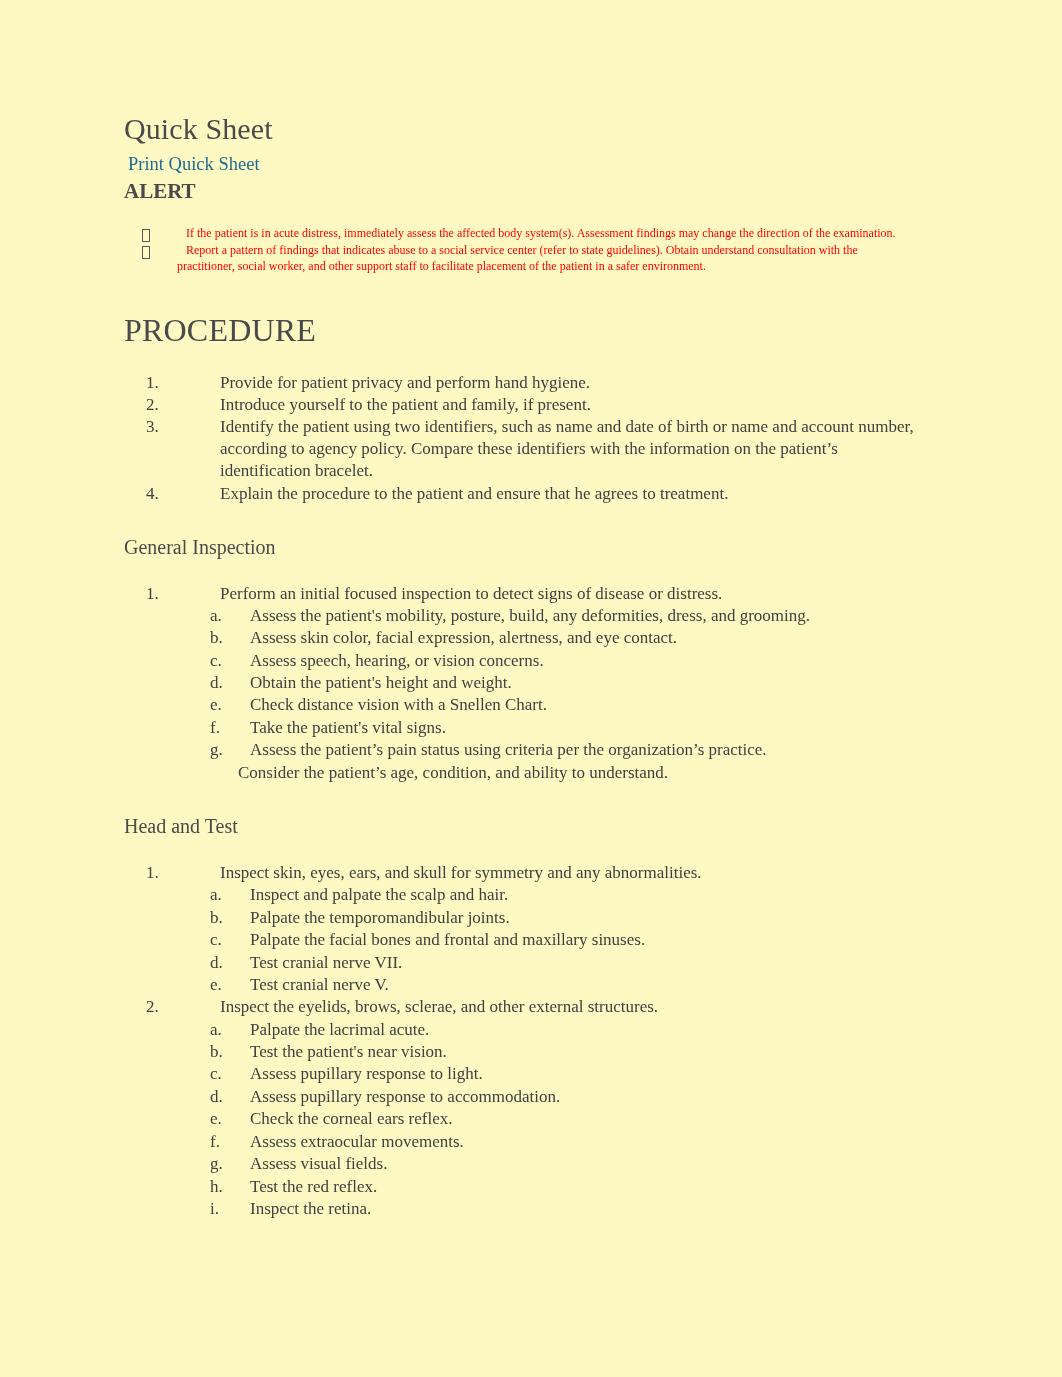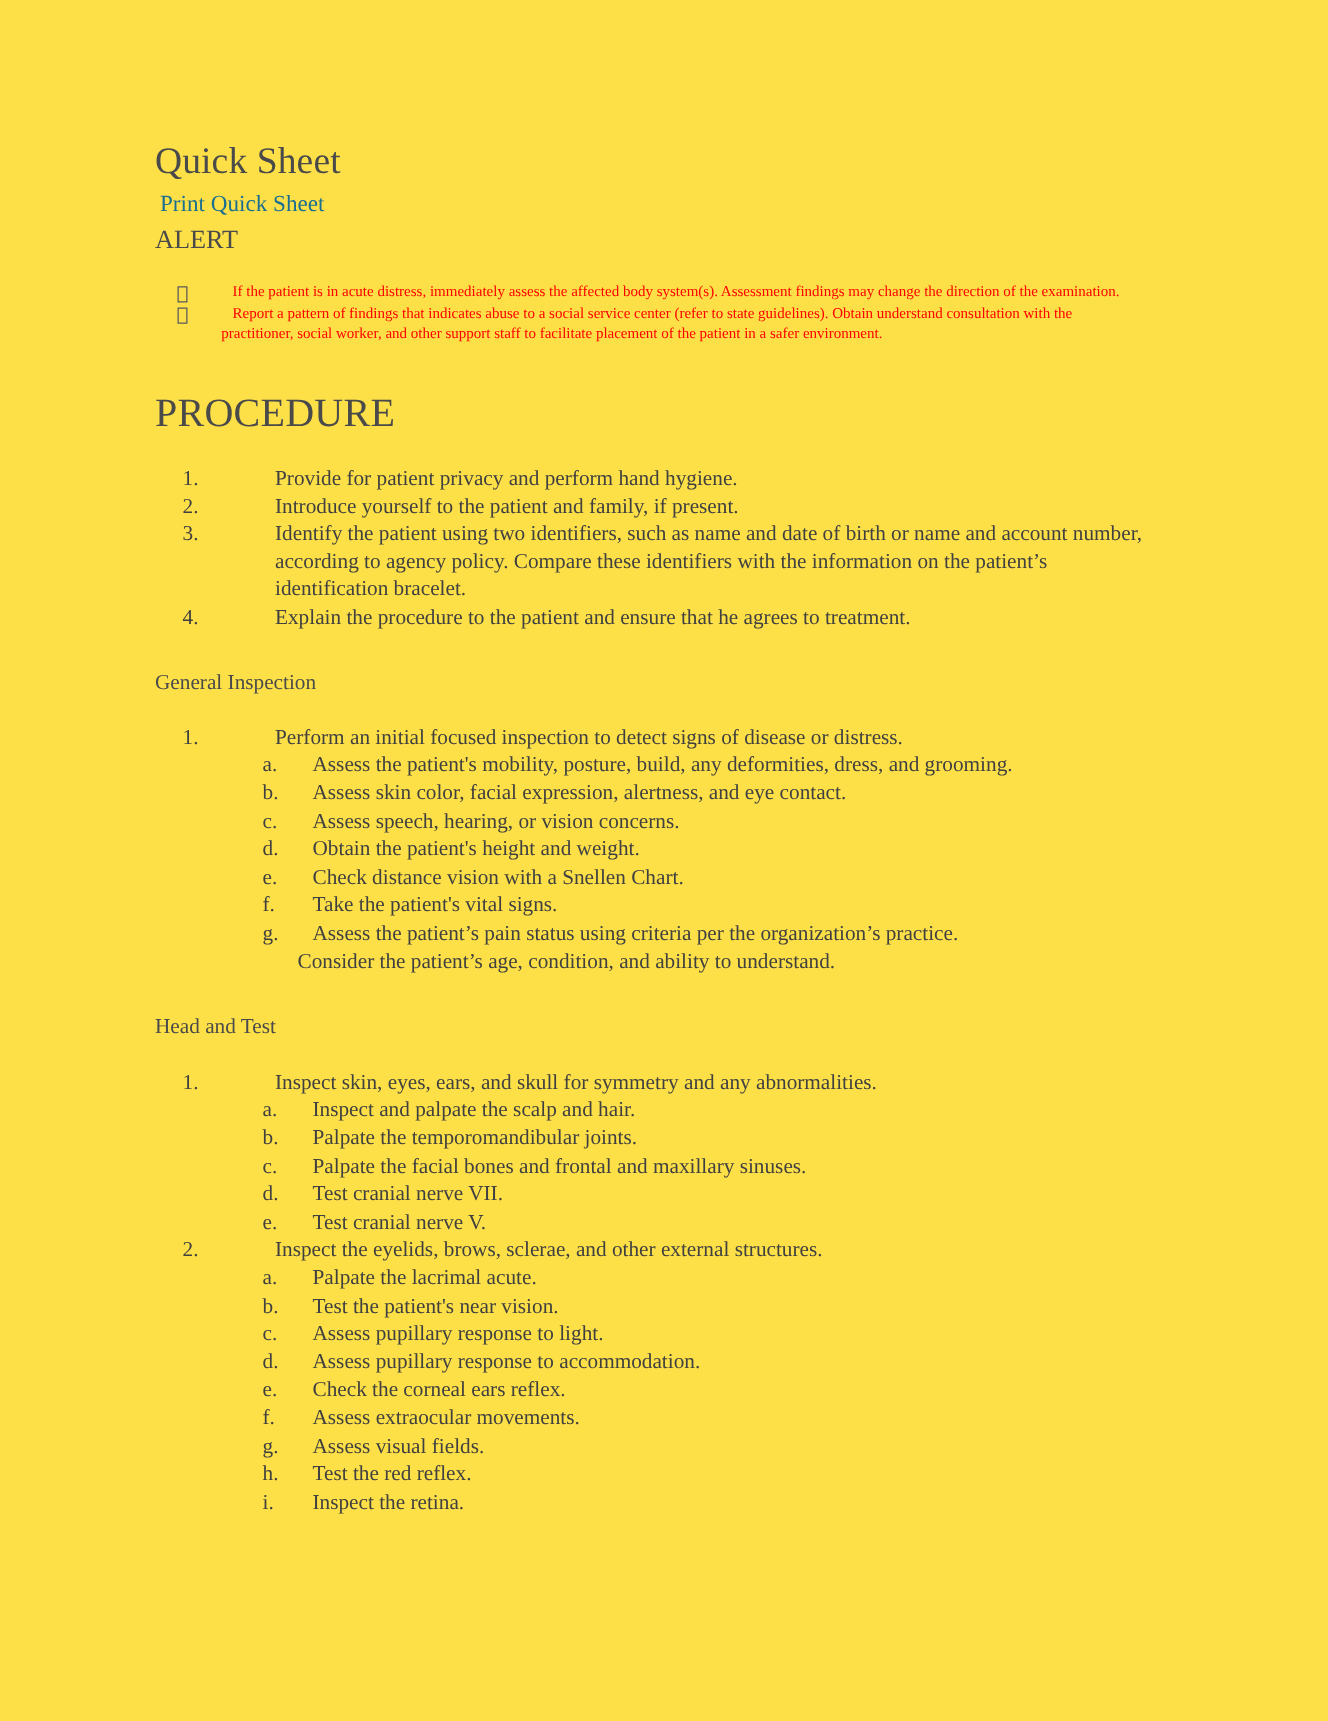--- a/index.html
+++ b/index.html
@@ -13,21 +13,21 @@
     height: 1377px;
     font-family: "Liberation Serif", "DejaVu Serif", serif;
     color: #404040;
     overflow: hidden;
   }
 
   .page {
     position: relative;
     width: 1062px;
     height: 1377px;
-    background: #fde047;
+    background: #fef9c3;
     box-sizing: border-box;
     padding: 0;
   }
 
   .content {
     position: absolute;
     left: 124px;
     top: 112px;
     width: 790px;
   }
@@ -48,21 +48,21 @@
     font-size: 18.5px;
     color: #1a6e92;
     text-decoration: none;
     line-height: 1.3;
     margin: 0 0 2px 4px;
     cursor: pointer;
   }
 
   .alert-heading {
     font-size: 21px;
-    font-weight: normal;
+    font-weight: bold;
     color: #4a4a4a;
     line-height: 1.25;
     margin: 0 0 6px 0;
   }
 
   
   .alert-list {
     list-style: none;
     margin: 22px 0 0 0;
     padding: 0;
@@ -106,21 +106,21 @@
   .procedure-heading {
     font-size: 32px;
     font-weight: normal;
     color: #4a4a4a;
     line-height: 1.2;
     margin: 36px 0 0 0;
     letter-spacing: 0.2px;
   }
 
   .section-heading {
-    font-size: 17px;
+    font-size: 20px;
     font-weight: normal;
     color: #4a4a4a;
     line-height: 1.25;
     margin: 30px 0 0 0;
   }
 
   
   ol.num-list {
     list-style: none;
     margin: 23px 0 0 0;

